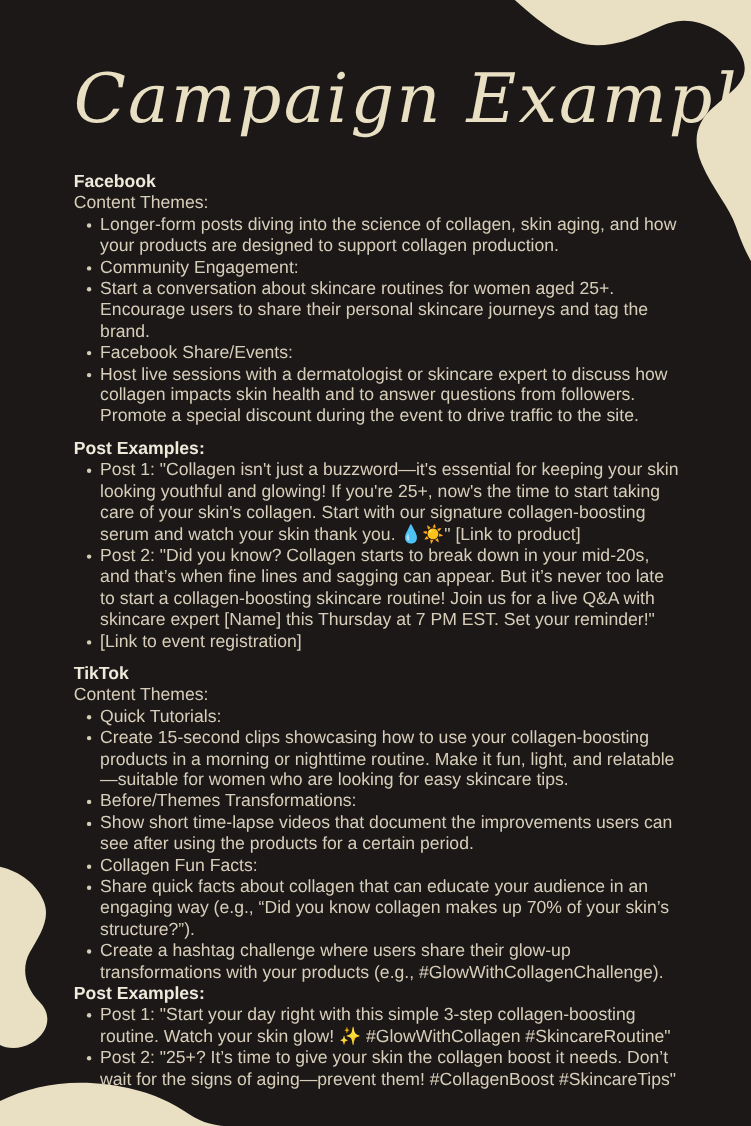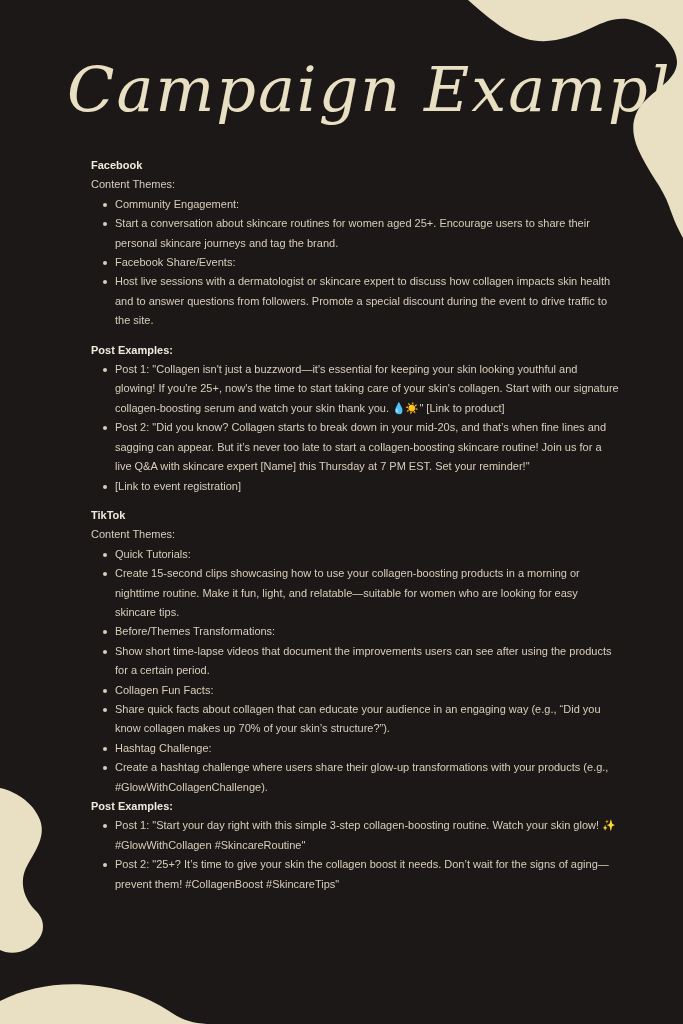--- a/index.html
+++ b/index.html
@@ -22,24 +22,23 @@
     font-style:italic;
     font-weight:400;
     font-size:62px;
     line-height:108px;
     letter-spacing:2px;
     color:var(--blob, #e9dfc2);
     white-space:nowrap;
     margin-bottom:12px;
   }
   .line {
-    font-size:11px;
+    font-size:16px;
     line-height:19.4px;
     color:var(--body, #d7ceba);
-    margin-left:24px;
   }
   .line.heading {
     font-weight:bold;
     color:var(--heading, #f0eadc);
   }
   .line.gap { margin-top:10px; }
   .line.bullet { display:flex; }
   .dot {
     flex:none;
     width:4px; height:4px; border-radius:50%;
@@ -74,20 +73,24 @@
          C134,991 152,1000 172,1013
          C184,1021 196,1024 212,1024
          L0,1024 Z"></path>
   </svg>
 
   <div class="content">
     <h1 class="title">Campaign Example</h1>
     <div>
         <div class="line heading">Facebook</div>
         <div class="line plain">Content Themes:</div>
+        <div class="line bullet">
+          <span class="dot"></span>
+          <span class="btext">Longer-form posts diving into the science of collagen, skin aging, and how your products are designed to support collagen production.</span>
+        </div>
         <div class="line bullet">
           <span class="dot"></span>
           <span class="btext">Community Engagement:</span>
         </div>
         <div class="line bullet">
           <span class="dot"></span>
           <span class="btext">Start a conversation about skincare routines for women aged 25+. Encourage users to share their personal skincare journeys and tag the brand.</span>
         </div>
         <div class="line bullet">
           <span class="dot"></span>
@@ -131,24 +134,20 @@
         <div class="line bullet">
           <span class="dot"></span>
           <span class="btext">Collagen Fun Facts:</span>
         </div>
         <div class="line bullet">
           <span class="dot"></span>
           <span class="btext">Share quick facts about collagen that can educate your audience in an engaging way (e.g., “Did you know collagen makes up 70% of your skin’s structure?”).</span>
         </div>
         <div class="line bullet">
           <span class="dot"></span>
-          <span class="btext">Hashtag Challenge:</span>
-        </div>
-        <div class="line bullet">
-          <span class="dot"></span>
           <span class="btext">Create a hashtag challenge where users share their glow-up transformations with your products (e.g., #GlowWithCollagenChallenge).</span>
         </div>
         <div class="line heading">Post Examples:</div>
         <div class="line bullet">
           <span class="dot"></span>
           <span class="btext">Post 1: "Start your day right with this simple 3-step collagen-boosting routine. Watch your skin glow! ✨ #GlowWithCollagen #SkincareRoutine"</span>
         </div>
         <div class="line bullet">
           <span class="dot"></span>
           <span class="btext">Post 2: "25+? It’s time to give your skin the collagen boost it needs. Don’t wait for the signs of aging—prevent them! #CollagenBoost #SkincareTips"</span>

